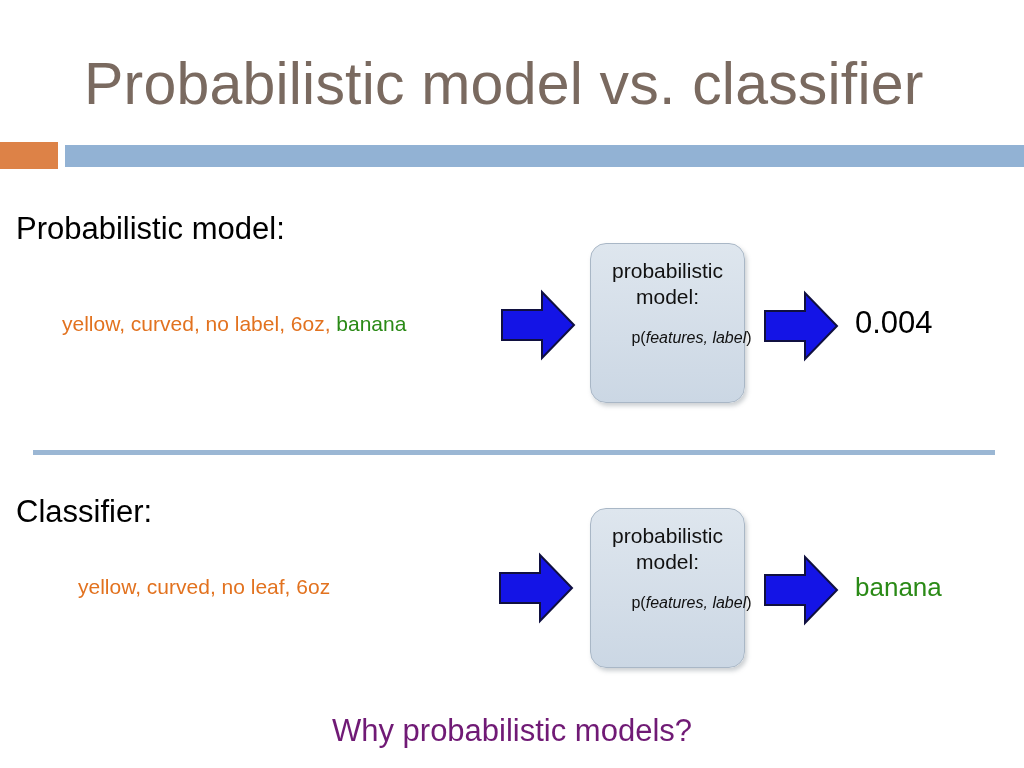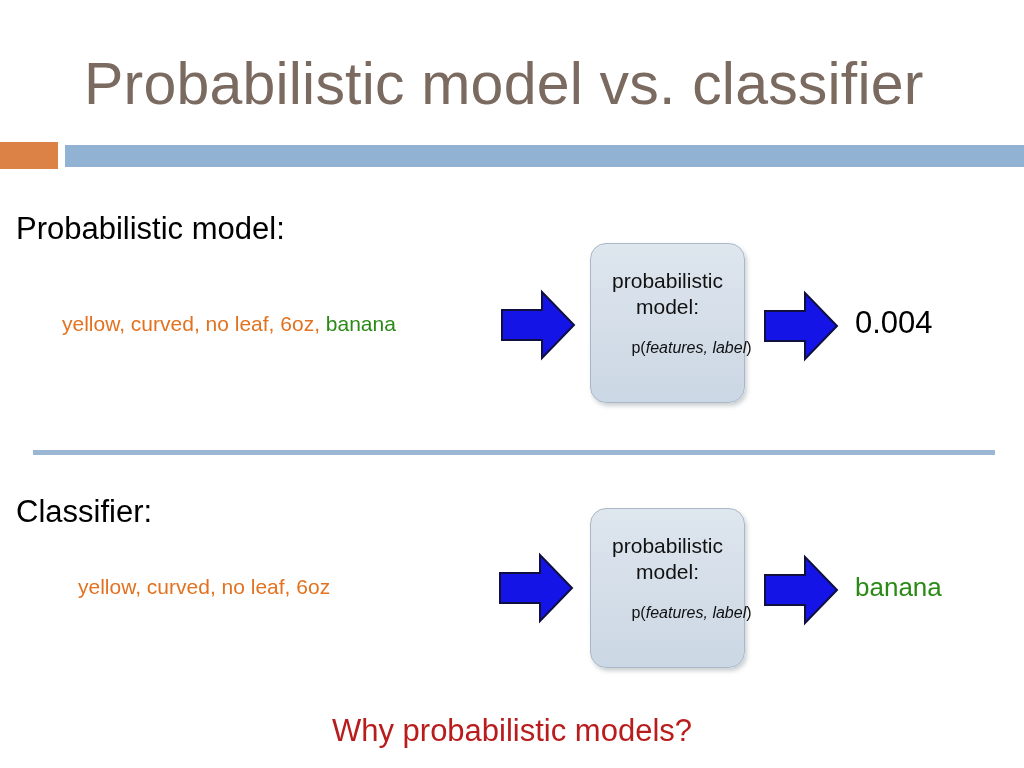--- a/index.html
+++ b/index.html
@@ -91,21 +91,21 @@
     height: 160px;
     background: linear-gradient(180deg, #dee6ee 0%, #d3dde8 60%, #cbd7e4 100%);
     border: 1px solid #a9b7c6;
     border-radius: 16px;
     box-shadow: 2px 3px 4px rgba(110,120,130,0.35);
     box-sizing: border-box;
     display: flex;
     flex-direction: column;
     align-items: center;
     justify-content: flex-start;
-    padding-top: 24px;
+    padding-top: 14px;
   }
   #box-prob { left: 590px; top: 243px; }
   #box-clf  { left: 590px; top: 508px; }
 
   .box-title {
     font-size: 21px;
     line-height: 1.22;
     color: #111111;
     text-align: center;
     width: 100%;
@@ -141,38 +141,38 @@
   }
 
   
   .footer-question {
     position: absolute;
     left: 0;
     top: 713px;
     width: 1024px;
     text-align: center;
     font-size: 31px;
-    color: #b91c1c;
+    color: #701a75;
     white-space: nowrap;
   }
 </style>
 </head>
 <body>
 
 <div class="slide">
 
   <div class="slide-title">Probabilistic model vs. classifier</div>
 
   <div class="accent-orange"></div>
   <div class="accent-blue"></div>
 
   <div class="section-heading" id="heading-prob">Probabilistic model:</div>
 
   <div class="feature-line" id="features-prob">
-    <span>yellow, curved, no leaf, 6oz, </span><span class="label-word">banana</span>
+    <span>yellow, curved, no label, 6oz, </span><span class="label-word">banana</span>
   </div>
 
   <div class="arrow" id="arrow-in-prob">
     <svg viewBox="0 0 72 66" xmlns="http://www.w3.org/2000/svg">
       <polygon points="0,18 40,18 40,0 72,33 40,66 40,48 0,48" fill="#1414e6" stroke="#101040" stroke-width="2"></polygon>
     </svg>
   </div>
 
   <div class="model-box" id="box-prob">
     <div class="box-title">

